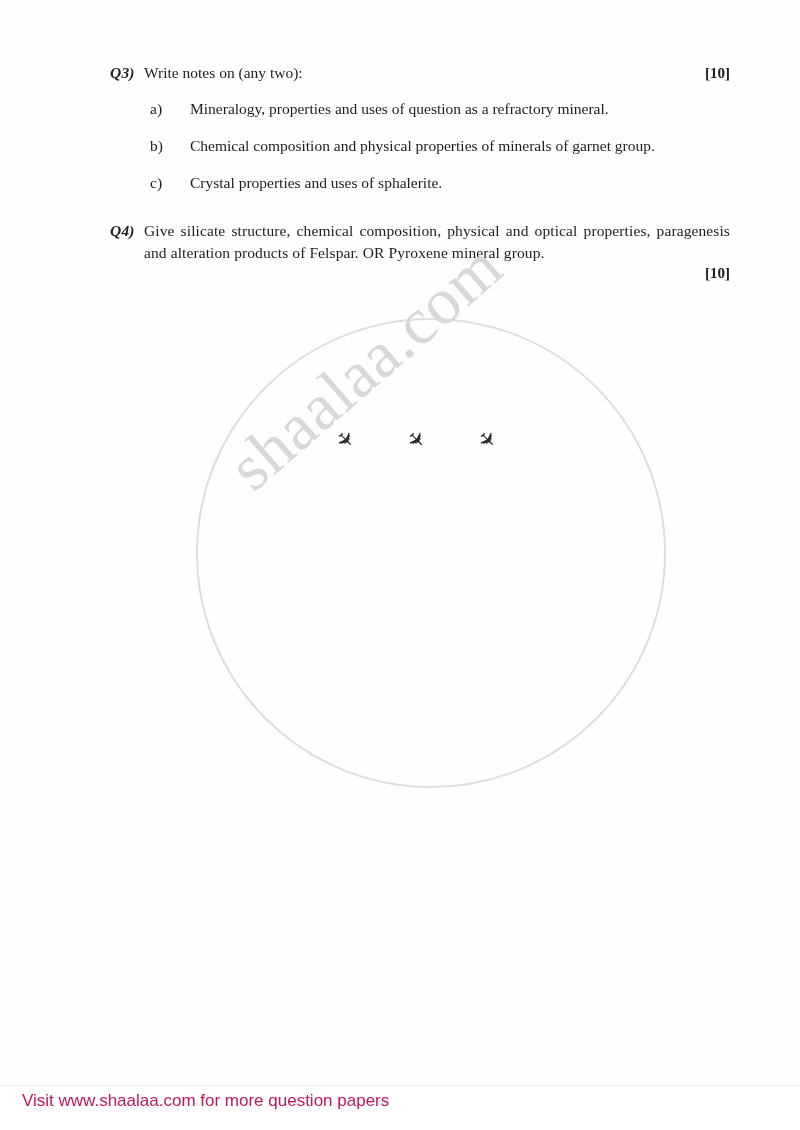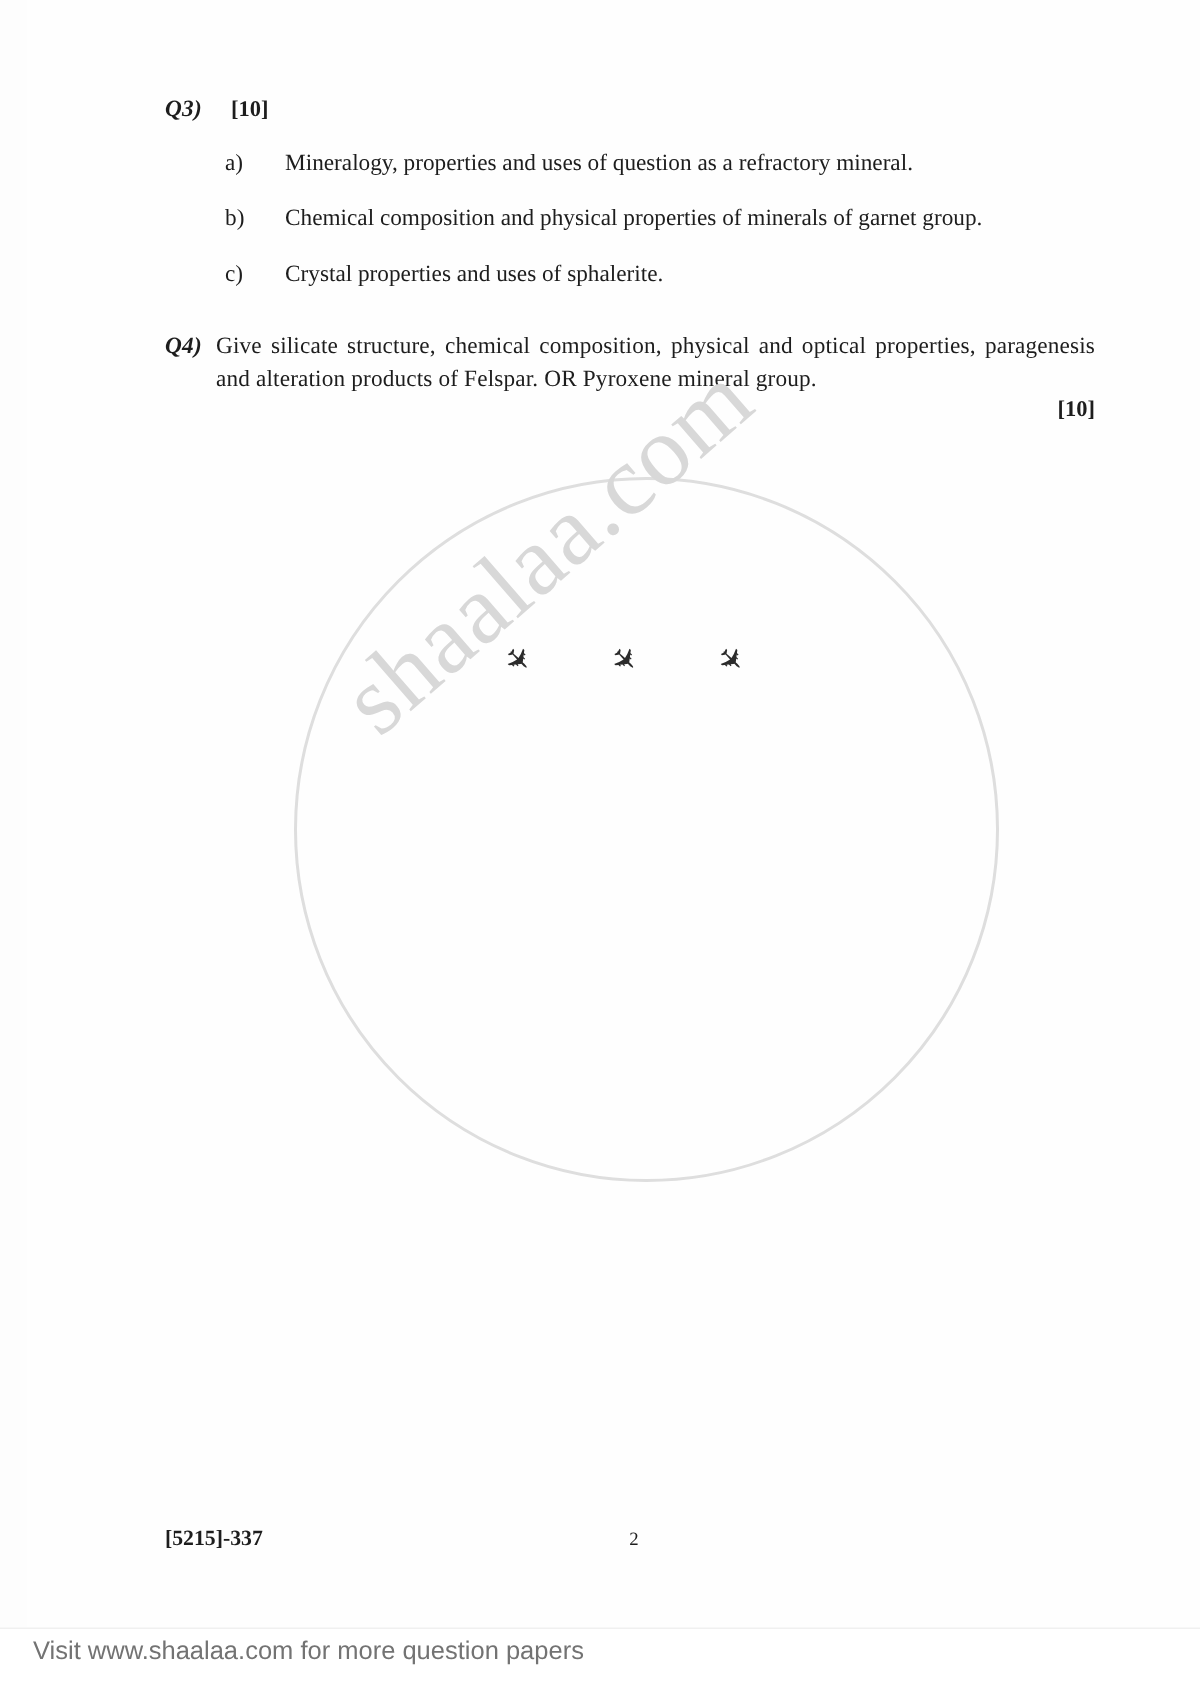--- a/index.html
+++ b/index.html
@@ -183,35 +183,36 @@
     width: 800px;
     height: 45px;
     background: #ffffff;
     border-top: 1px solid #f0f0f0;
   }
   .bottom-text {
     position: absolute;
     left: 22px;
     top: 1091px;
     font-size: 17px;
-    color: #737373;
+    color: #be185d;
     font-family: "Liberation Sans", sans-serif;
   }
 </style>
 </head>
 <body>
 
 <div class="page">
   <div class="sheet">
 
     <div class="content">
 
       <div class="qblock">
         <div class="qrow">
           <div class="qlabel">Q3)</div>
+          <div class="qtext">Write notes on (any two):</div>
           <div class="marks">[10]</div>
         </div>
 
         <div class="sublist">
           <div class="subitem">
             <div class="sublabel">a)</div>
             <div class="subtext">Mineralogy, properties and uses of question as a refractory mineral.</div>
           </div>
           <div class="subitem">
             <div class="sublabel">b)</div>
@@ -237,22 +238,18 @@
     <div class="watermark">
       <div class="wm-circle"></div>
       <div class="wm-planes">
         <span>✈</span>
         <span>✈</span>
         <span>✈</span>
       </div>
       <div class="wm-text">shaalaa.com</div>
     </div>
 
-    <div class="footer">
-      <div class="footer-code">[5215]-337</div>
-      <div class="footer-page">2</div>
-    </div>
 
   </div>
 
   <div class="bottom-bar"></div>
   <div class="bottom-text">Visit www.shaalaa.com for more question papers</div>
 </div>
 
 </body></html>

